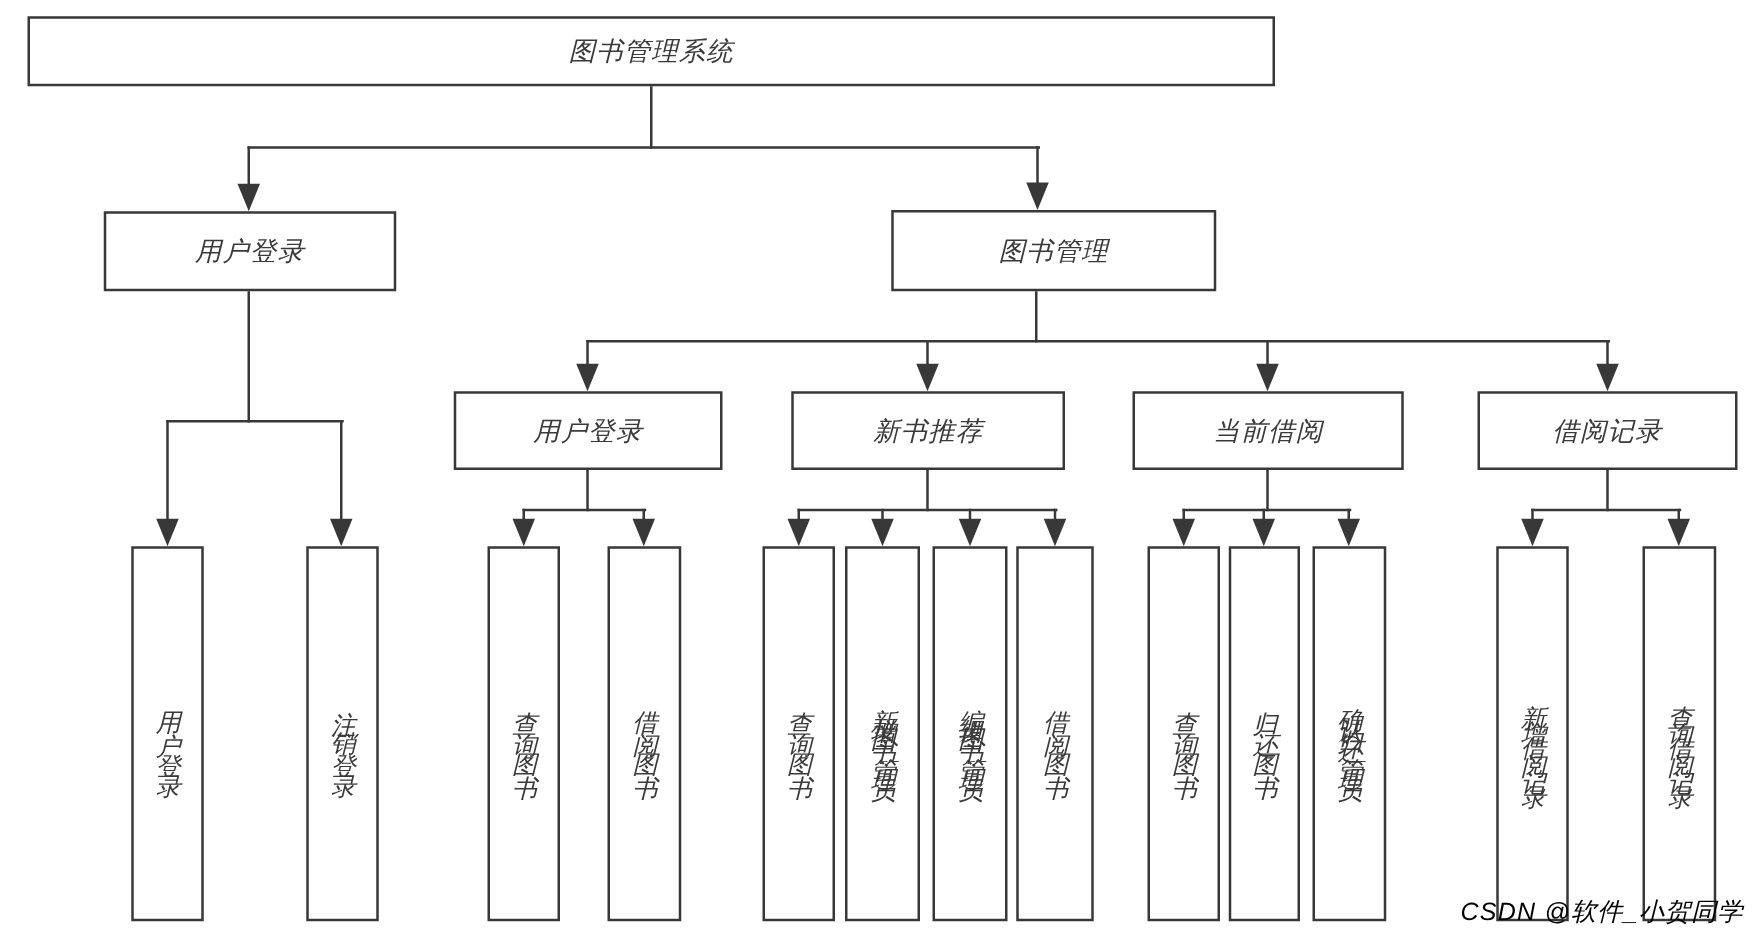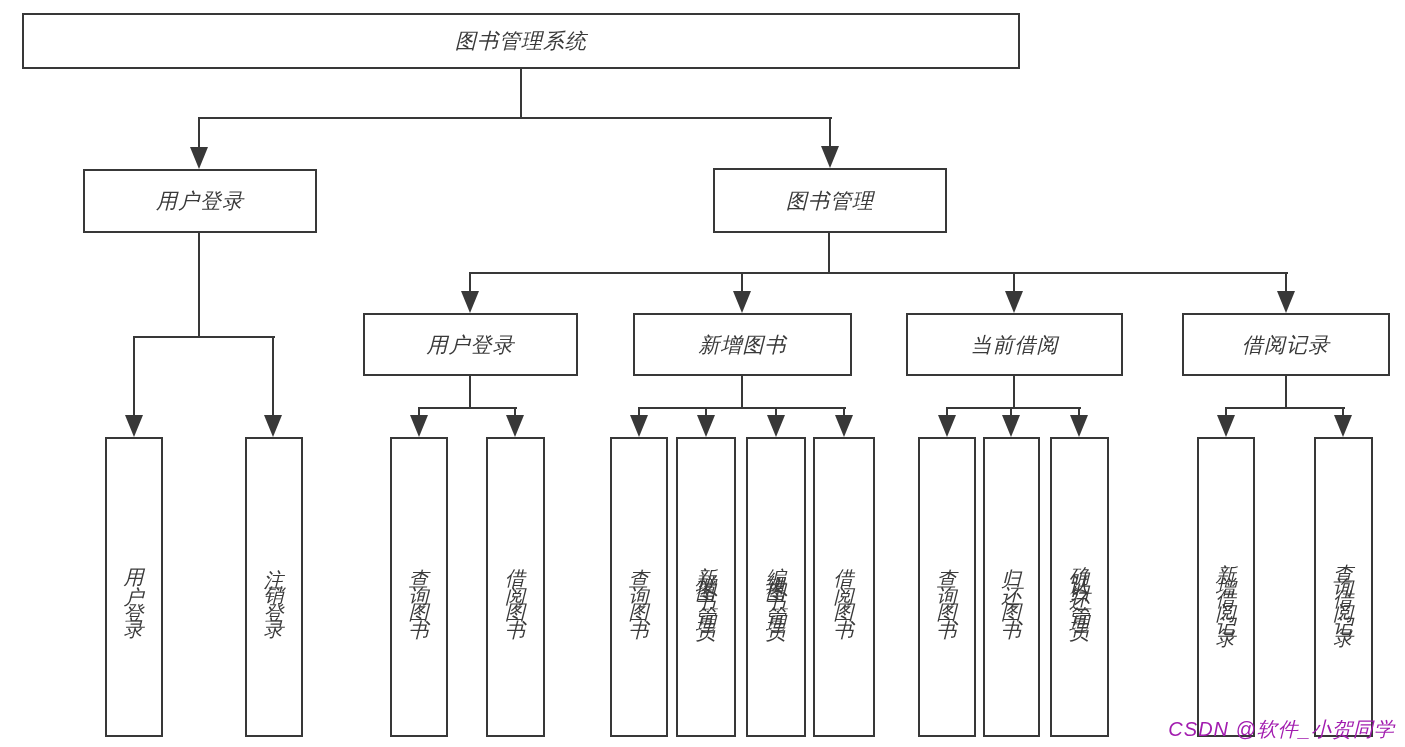--- a/index.html
+++ b/index.html
@@ -56,62 +56,62 @@
     width: 0; height: 0;
     border-left: 9px solid transparent;
     border-right: 9px solid transparent;
     border-top: 22px solid #383838;
   }
   .watermark {
     position: absolute;
     right: 10px;
     bottom: 4px;
     font-size: 20px;
-    color: #a21caf;
+    color: #000000;
     letter-spacing: 1px;
     pointer-events: none;
   }
 </style>
 </head>
 <body>
 
 <div class="stage">
 
   <div class="node" style="left:22px; top:13px; width:998px; height:56px;">图书管理系统</div>
 
   <div class="vl" style="left:520px; top:69px; height:50px;"></div>
   <div class="hl" style="left:198px; top:117px; width:634px;"></div>
   <div class="vl" style="left:198px; top:117px; height:34px;"></div>
   <div class="ar" style="left:190px; top:147px;"></div>
   <div class="vl" style="left:829px; top:117px; height:33px;"></div>
   <div class="ar" style="left:821px; top:146px;"></div>
 
   <div class="node" style="left:83px; top:169px; width:234px; height:64px;">用户登录</div>
-  <div class="node" style="left:713px; top:168px; width:234px; height:65px;">图书管理</div>
+  <div class="node" style="left:713px; top:168px; width:260px; height:65px;">图书管理</div>
 
   <div class="vl" style="left:198px; top:233px; height:105px;"></div>
   <div class="hl" style="left:133px; top:336px; width:142px;"></div>
   <div class="vl" style="left:133px; top:336px; height:82px;"></div>
   <div class="ar" style="left:125px; top:415px;"></div>
   <div class="vl" style="left:272px; top:336px; height:82px;"></div>
   <div class="ar" style="left:264px; top:415px;"></div>
 
   <div class="vl" style="left:828px; top:233px; height:41px;"></div>
   <div class="hl" style="left:469px; top:272px; width:819px;"></div>
   <div class="vl" style="left:469px; top:272px; height:22px;"></div>
   <div class="ar" style="left:461px; top:291px;"></div>
   <div class="vl" style="left:741px; top:272px; height:22px;"></div>
   <div class="ar" style="left:733px; top:291px;"></div>
   <div class="vl" style="left:1013px; top:272px; height:22px;"></div>
   <div class="ar" style="left:1005px; top:291px;"></div>
   <div class="vl" style="left:1285px; top:272px; height:22px;"></div>
   <div class="ar" style="left:1277px; top:291px;"></div>
 
   <div class="node" style="left:363px; top:313px; width:215px; height:63px;">用户登录</div>
-  <div class="node" style="left:633px; top:313px; width:219px; height:63px;">新增图书</div>
+  <div class="node" style="left:633px; top:313px; width:219px; height:63px;">新书推荐</div>
   <div class="node" style="left:906px; top:313px; width:217px; height:63px;">当前借阅</div>
   <div class="node" style="left:1182px; top:313px; width:208px; height:63px;">借阅记录</div>
 
   <div class="vl" style="left:469px; top:376px; height:33px;"></div>
   <div class="hl" style="left:418px; top:407px; width:99px;"></div>
   <div class="vl" style="left:418px; top:407px; height:12px;"></div>
   <div class="ar" style="left:410px; top:415px;"></div>
   <div class="vl" style="left:514px; top:407px; height:12px;"></div>
   <div class="ar" style="left:506px; top:415px;"></div>
 

